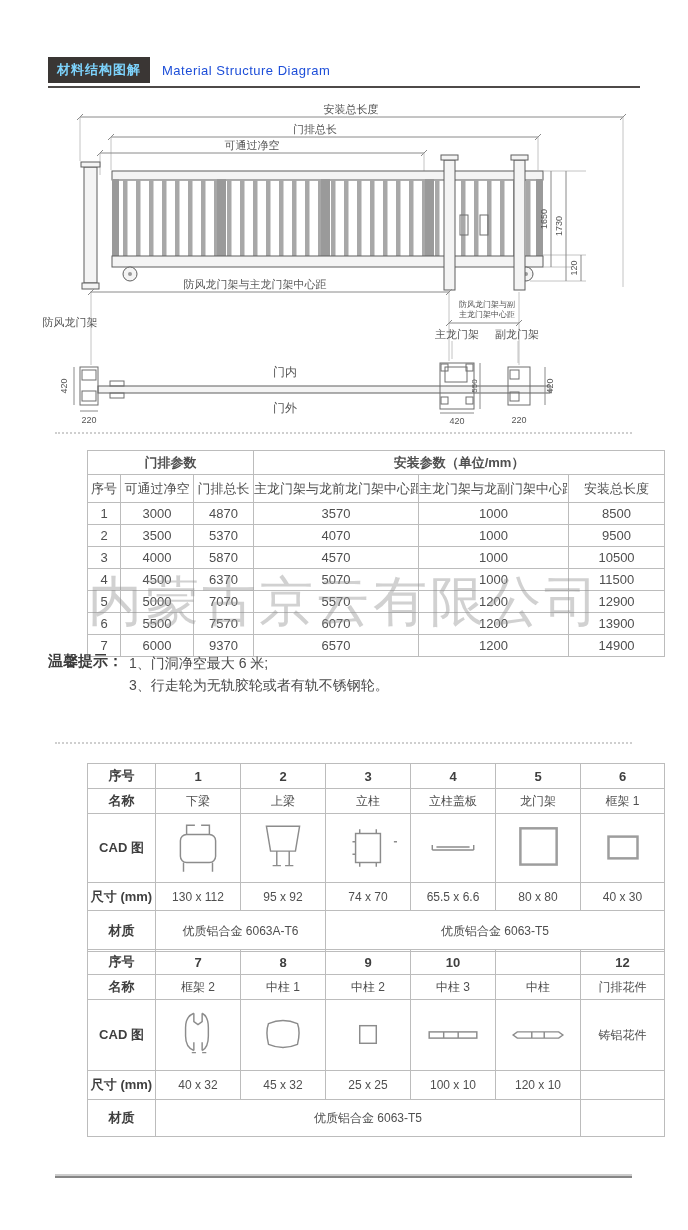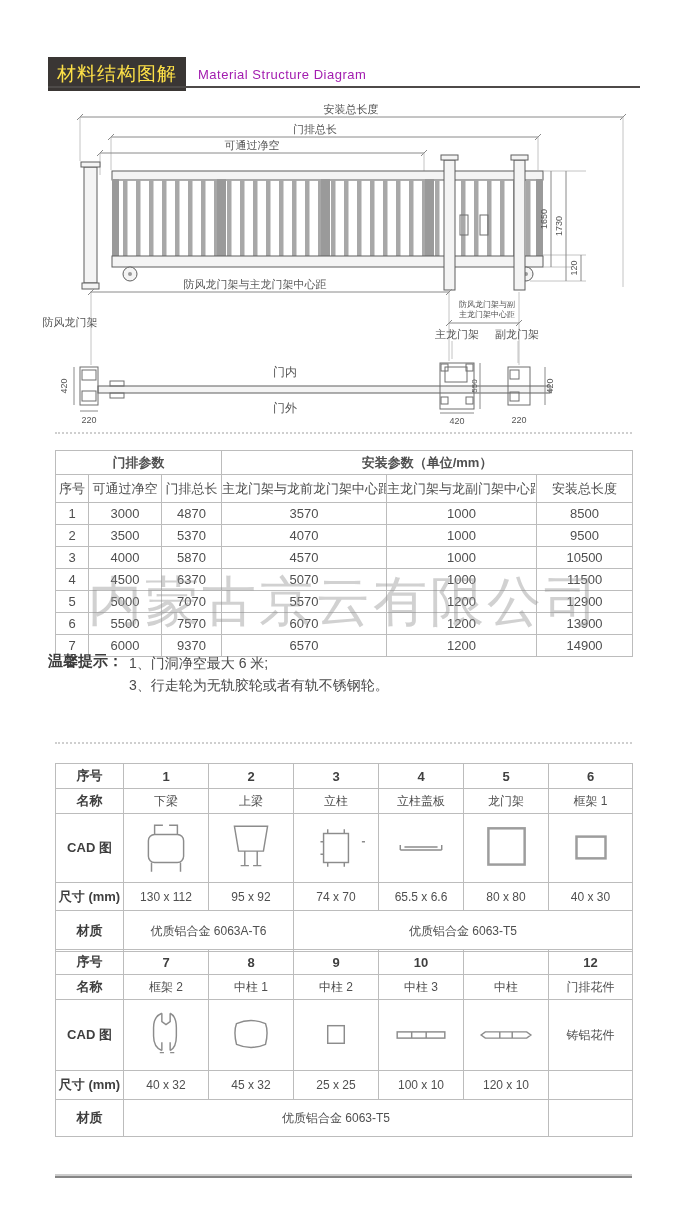--- a/index.html
+++ b/index.html
@@ -1,39 +1,39 @@
 <!DOCTYPE html>
 <html><head>
 <meta charset="utf-8">
 <style>
   html,body{margin:0;padding:0;background:#ffffff;}
   .page{position:relative;width:688px;height:1230px;background:#fff;overflow:hidden;
         font-family:"Liberation Sans","DejaVu Sans",sans-serif;color:#4a4a4a;}
   
   .hdr{position:absolute;left:48px;top:57px;display:flex;align-items:center;}
-  .hdr-box{background:#3a3634;color:#fde047;font-size:19px;font-weight:normal;
+  .hdr-box{background:#3a3634;color:#7dd3fc;font-size:13px;font-weight:bold;
            padding:4px 9px;letter-spacing:1px;}
-  .hdr-en{margin-left:12px;color:#a21caf;font-size:13px;letter-spacing:.5px;}
+  .hdr-en{margin-left:12px;color:#1d4ed8;font-size:13px;letter-spacing:.5px;}
   .hdr-rule{position:absolute;left:48px;top:86px;width:592px;height:2px;background:#4d4a48;}
   
   .dashed{position:absolute;left:55px;width:577px;border-top:2px dotted #cfcfcf;}
   
   .diagram{position:absolute;left:40px;top:95px;}
   .diagram .dim{stroke:#8a8a8a;stroke-width:1;fill:none;}
   .diagram .ext{stroke:#b5b5b5;stroke-width:.8;fill:none;}
   .diagram .ln{stroke:#6e6e6e;stroke-width:1;fill:none;}
   .diagram .part{fill:#f4f4f4;stroke:#5f5f5f;stroke-width:1;}
   .diagram .solid{fill:#9a9a9a;stroke:none;}
   .diagram text{fill:#555;font-size:11px;text-anchor:middle;
                 font-family:"Liberation Sans","DejaVu Sans",sans-serif;}
   .diagram text.s{font-size:8px;}
   .diagram text.m{font-size:9px;}
   .diagram text.b{font-size:12px;}
   
-  table{border-collapse:collapse;table-layout:fixed;}
+  table{border-collapse:collapse;table-layout:fixed;margin-left:32px;}
   td,th{border:1px solid #bcbcbc;text-align:center;vertical-align:middle;
         padding:0;color:#4f4f4f;overflow:hidden;white-space:nowrap;}
   
   .params{position:absolute;left:55px;top:450px;width:577px;border:1px solid #a8a8a8;}
   .params .grp{height:24px;font-size:13px;font-weight:bold;color:#3f3f3f;}
   .params .colh{height:28px;font-size:12px;font-weight:normal;}
   .params td{height:21px;font-size:13px;}
   
   .wm{position:absolute;left:88px;top:566px;font-size:54px;letter-spacing:3px;
       color:rgba(145,145,145,.42);white-space:nowrap;z-index:5;font-weight:400;}

